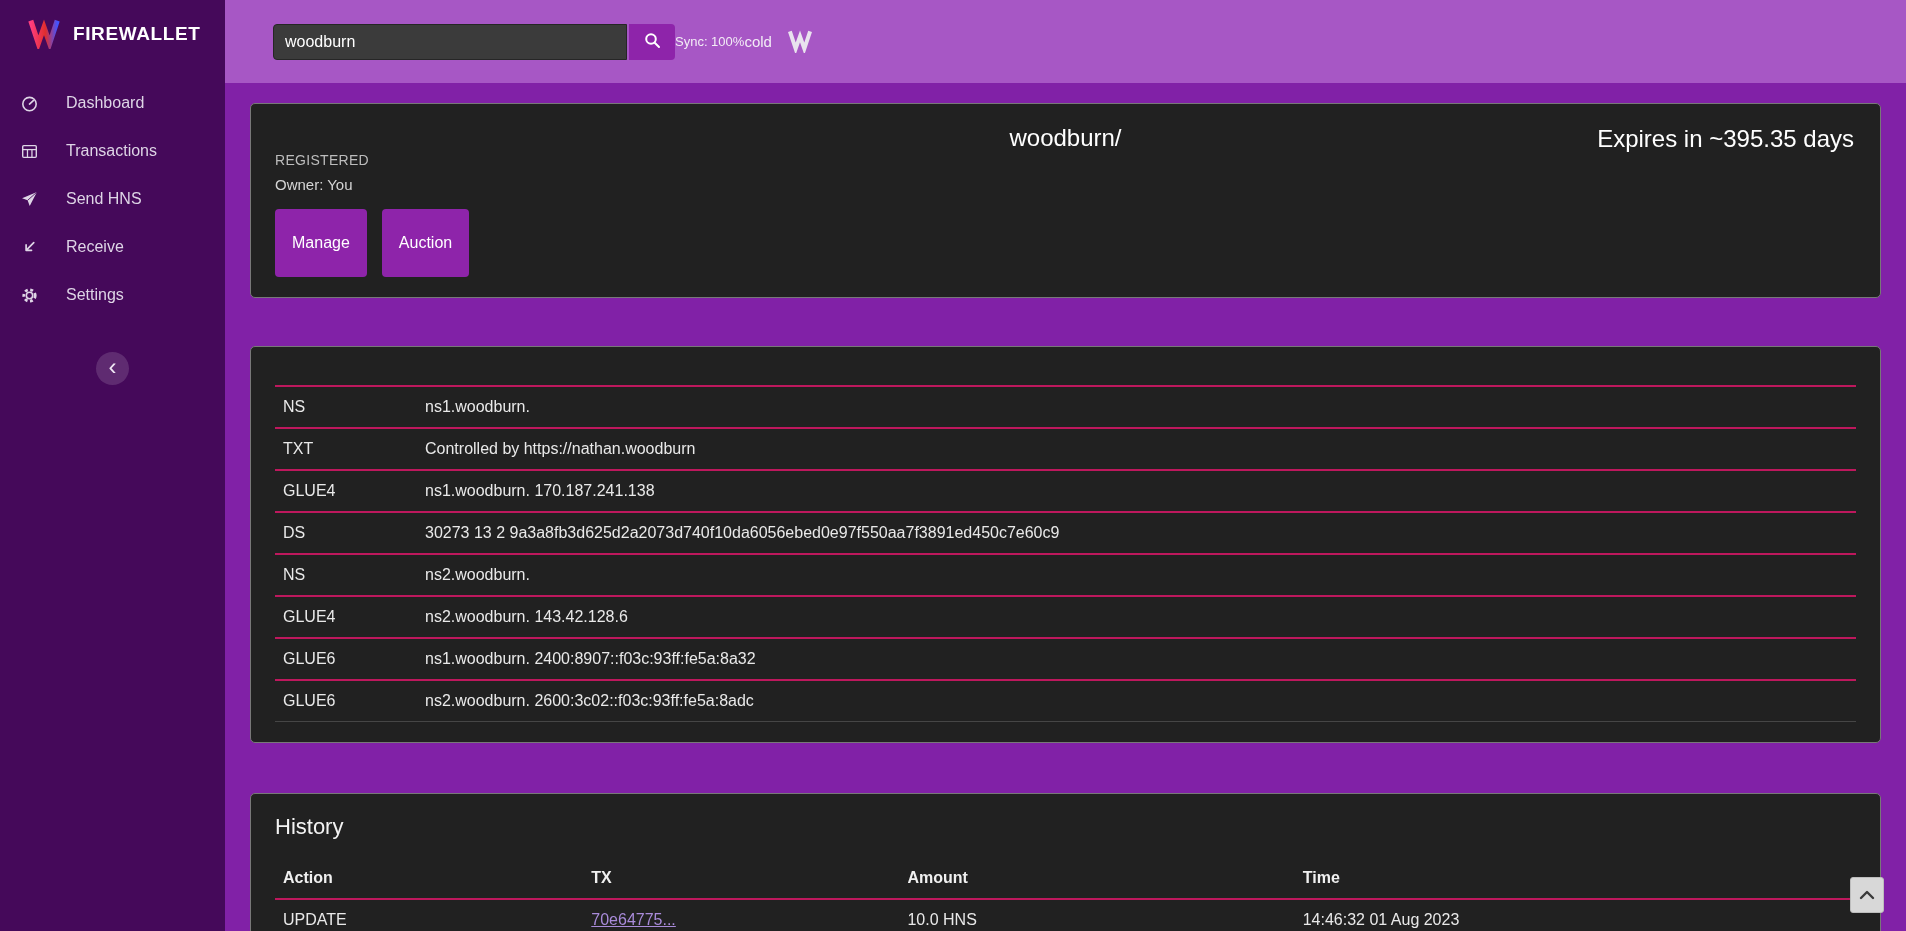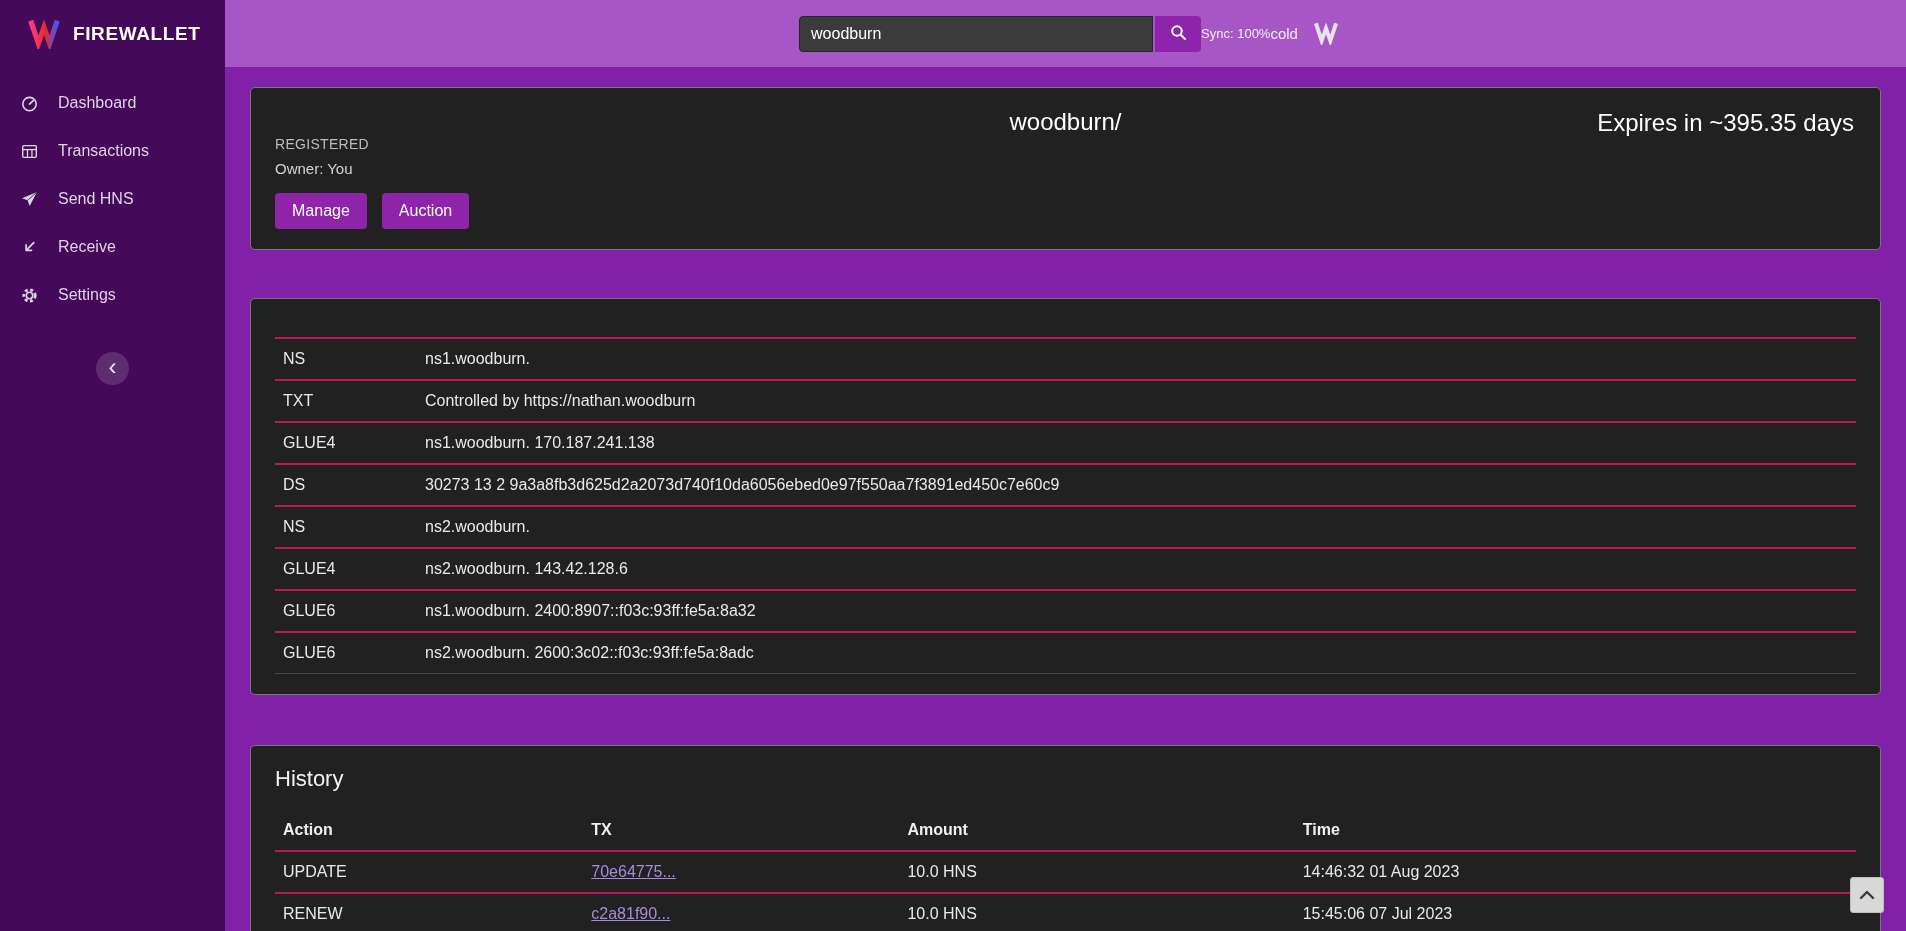--- a/index.html
+++ b/index.html
@@ -9,34 +9,34 @@
     font-family:"Liberation Sans", sans-serif;
     background:#8121a7;
   }
   .app { display:flex; height:100%; }
 
   
   .sidebar { width:225px; flex-shrink:0; background:#45095a; position:relative; }
   .logo-row { height:67px; display:flex; align-items:center; padding-left:27px; gap:12px; }
   .logo-text { color:#ffffff; font-weight:bold; font-size:19px; letter-spacing:.6px; }
   .nav { margin-top:12px; }
-  .nav-item { display:flex; align-items:center; gap:20px; padding:15px 20px; color:#ded5e6; font-size:16px; cursor:pointer; }
+  .nav-item { display:flex; align-items:center; gap:28px; padding:15px 20px; color:#ded5e6; font-size:16px; cursor:pointer; }
   .nav-item .ni { width:18px; display:flex; justify-content:center; }
   .collapse-btn {
     position:absolute; top:352px; left:96px; width:33px; height:33px; border-radius:50%;
     background:rgba(255,255,255,.14); color:#f0e9f5; border:none; font-size:24px;
     display:flex; align-items:center; justify-content:center; padding-bottom:4px; cursor:pointer;
   }
 
   
   .main { flex:1; display:flex; flex-direction:column; height:100%; overflow:hidden; }
 
   .topbar {
-    height:67px; flex-shrink:0; background:#a757c5;
-    display:flex; align-items:center; justify-content:center;
+    height:83px; flex-shrink:0; background:#a757c5;
+    display:flex; align-items:center; justify-content:flex-start;
     padding:0 38px 0 48px;
   }
   .search-group { display:flex; align-items:center; }
   .search-input {
     width:354px; height:36px; background:#3b3b3b; border:1px solid #262626;
     border-radius:4px 0 0 4px; color:#ffffff; padding:0 11px; font-size:16px;
     font-family:"Liberation Sans", sans-serif; outline:none;
   }
   .search-btn {
     width:46px; height:36px; margin-left:2px; background:#8e24aa; border:none;
@@ -52,21 +52,21 @@
     background:#212121; border:1px solid #787878; border-radius:5px;
     color:#e9e9e9; padding:20px 24px;
   }
   .domain-card { position:relative; }
   .domain-title { font-size:24px; font-weight:400; color:#ffffff;text-align:center; }
   .domain-status { font-size:14px; color:#bdbdbd; letter-spacing:.3px; }
   .domain-owner { font-size:15px; color:#d4d4d4; margin-top:8px; }
   .domain-buttons { margin-top:16px; display:flex; gap:15px; }
   .btn {
     background:#8e24aa; color:#ffffff; border:none; border-radius:4px;
-    font-size:16px; padding:9px 17px; cursor:pointer; font-family:"Liberation Sans", sans-serif;
+    font-size:16px; padding:25px 17px; cursor:pointer; font-family:"Liberation Sans", sans-serif;
   }
   .expires { position:absolute; top:21px; right:26px; font-size:24px; color:#ffffff; font-weight:400; }
 
   .dns-card { margin-top:48px; }
   .history-card { margin-top:50px; }
   .card-title { font-size:22px; font-weight:400; color:#f2f2f2; margin:0; }
 
   table { width:100%; border-collapse:collapse; margin-top:18px; font-size:16px; }
   td, th { padding:11px 8px; text-align:left; vertical-align:middle; }
   tbody tr { border-top:2px solid #be185d; }

